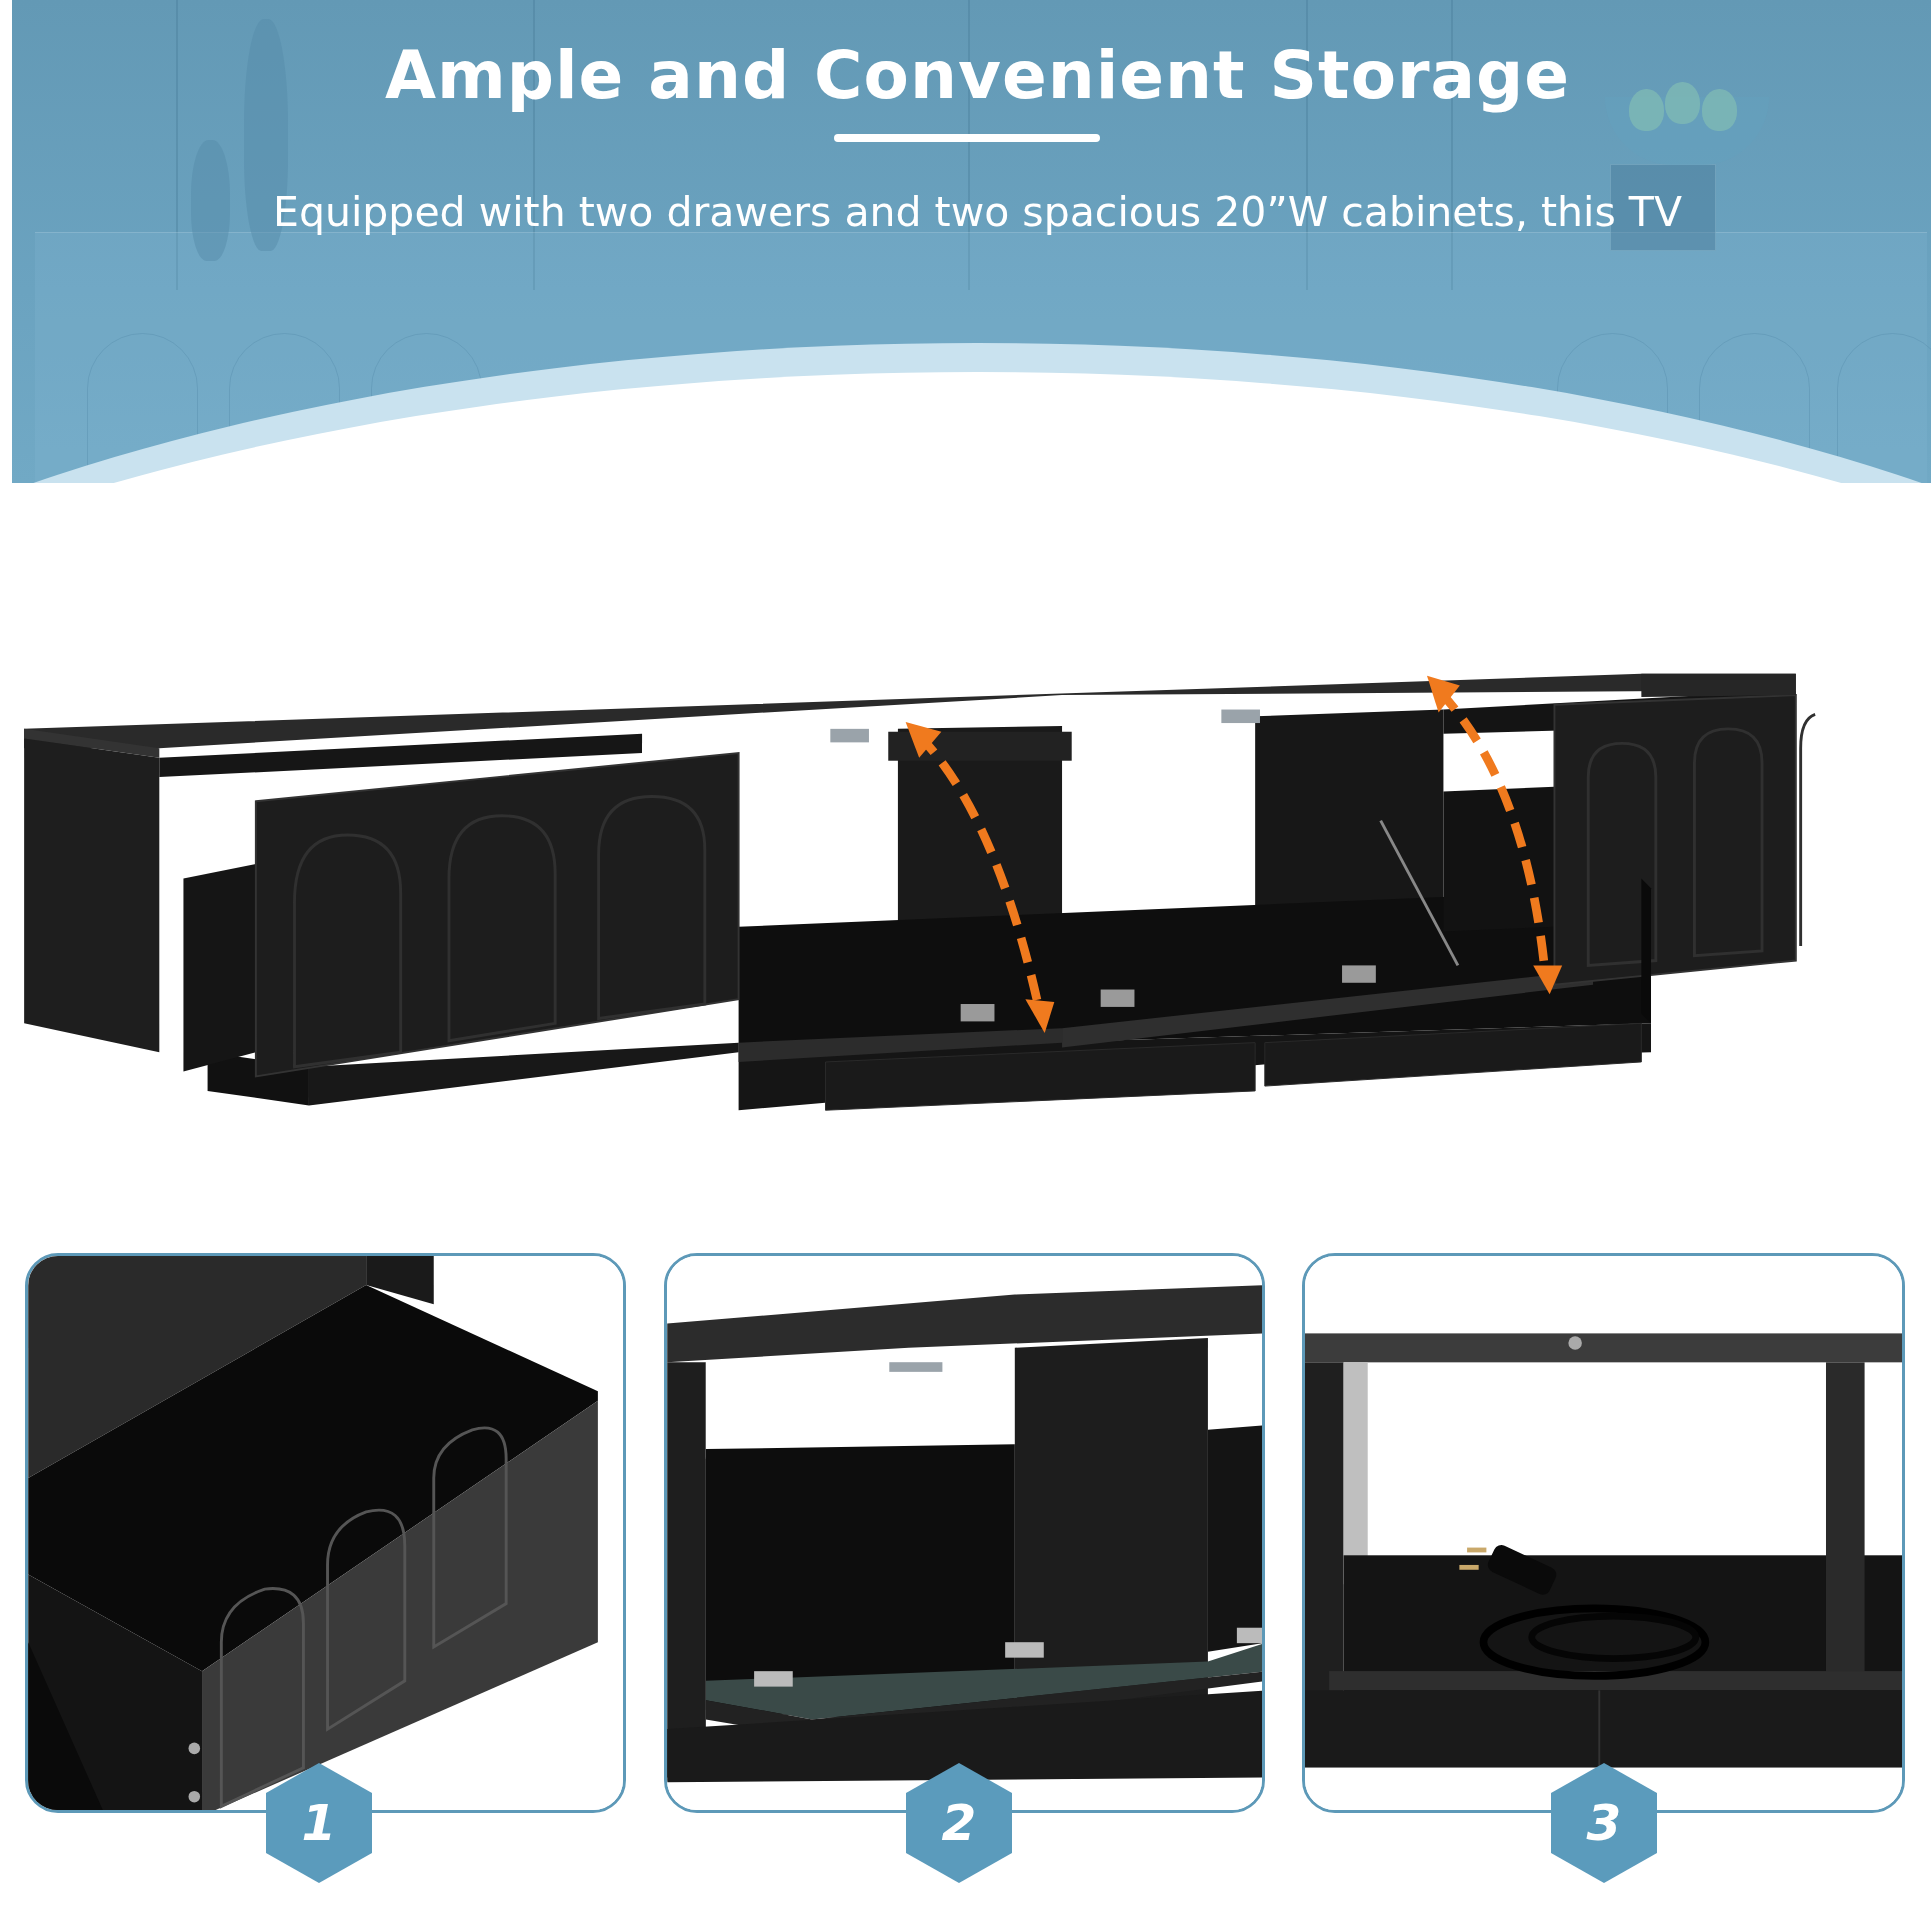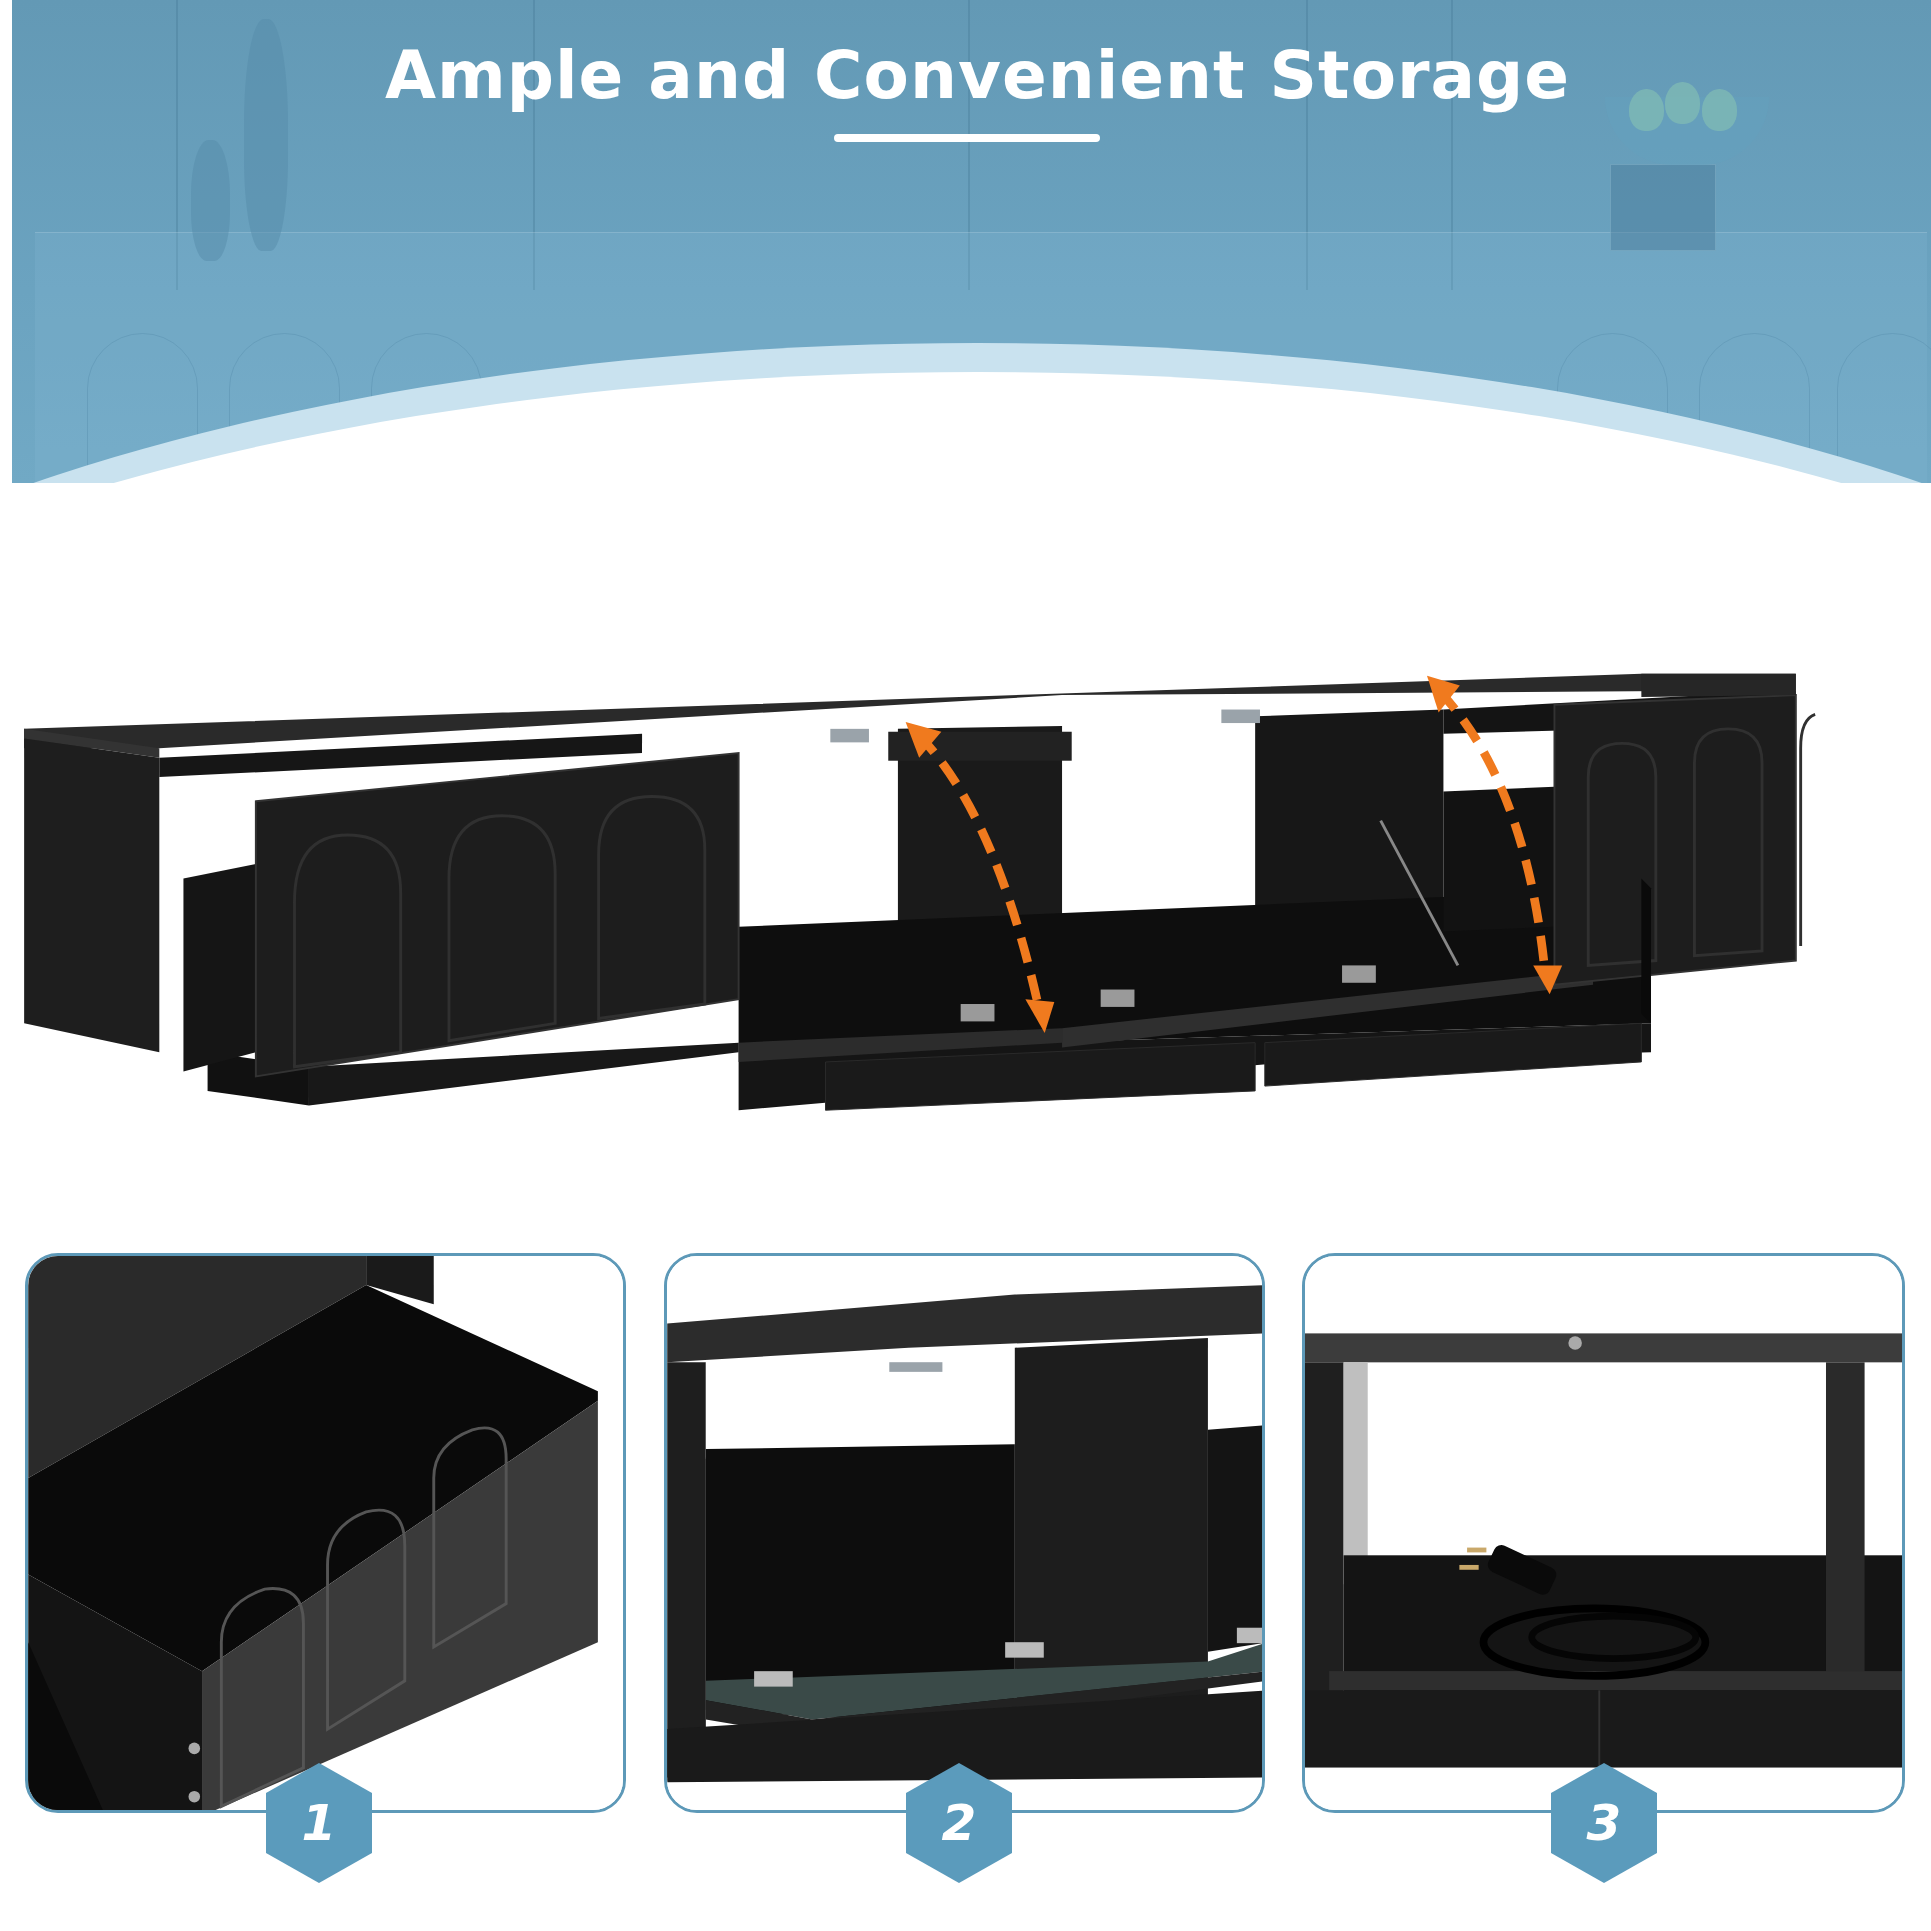--- a/index.html
+++ b/index.html
@@ -56,20 +56,21 @@
   <div class="bg-fruit" style="left:1617px; top:89px;"></div>
   <div class="bg-fruit" style="left:1653px; top:82px;"></div>
   <div class="bg-fruit" style="left:1690px; top:89px;"></div>
 
   <div class="arc-light"></div>
   <div class="arc-white"></div>
 
   <div class="title">Ample and Convenient Storage</div>
   <div class="title-rule"></div>
   <div class="subtitle">
+    <div>Equipped with two drawers and two spacious 20”W cabinets, this TV</div>
   </div>
 </div>
 
 <div class="product">
   <svg width="1931" height="483" viewBox="0 0 2000 500">
 
     <polygon points="25,95 1700,38 1860,38 1860,55 1100,60 165,115 25,115" fill="#2a2a2a"></polygon>
     <polygon points="25,95 165,115 165,125 25,105" fill="#333"></polygon>
 
     <polygon points="25,105 165,125 165,430 25,400" fill="#1e1e1e"></polygon>

